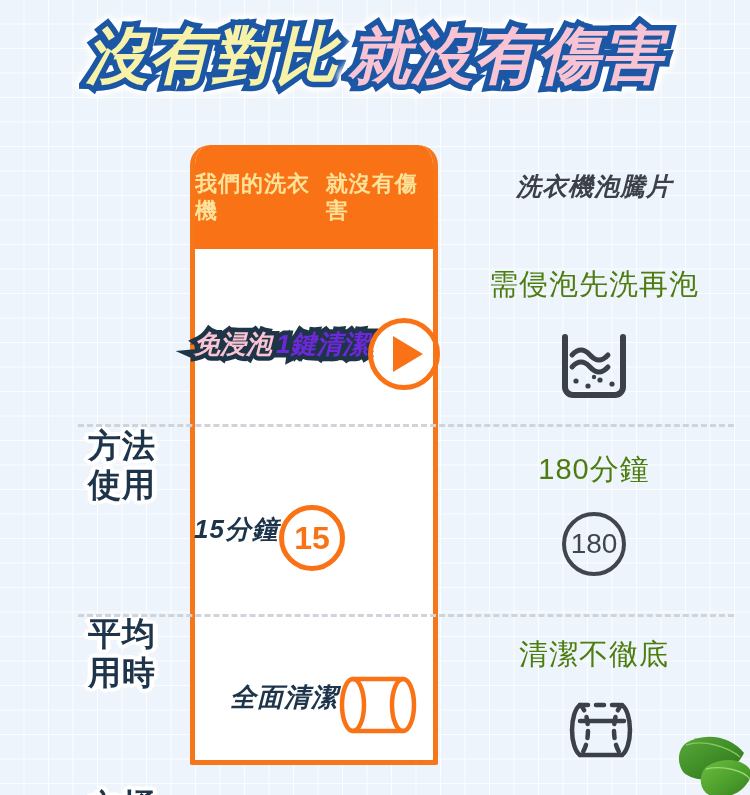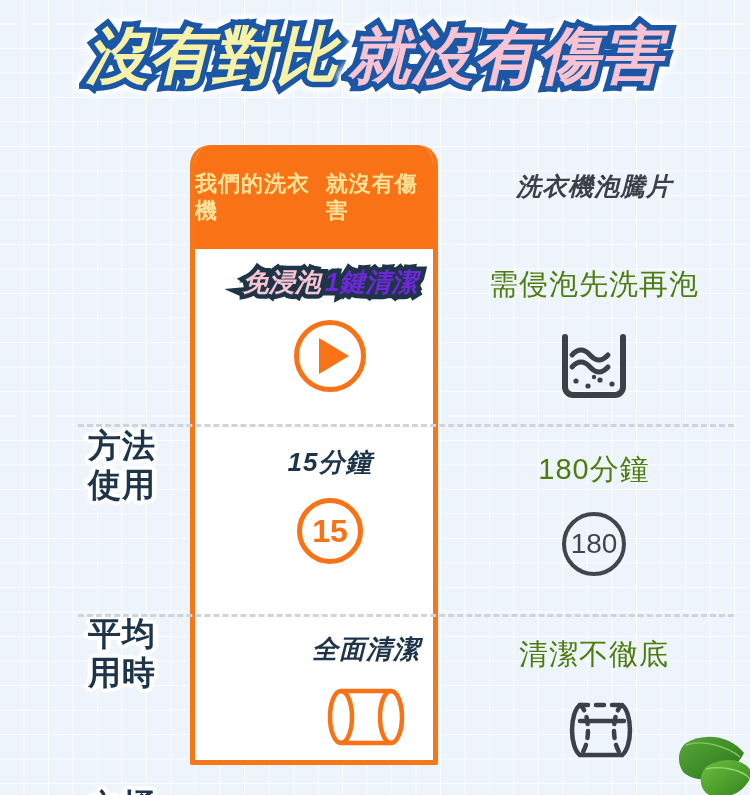--- a/index.html
+++ b/index.html
@@ -134,25 +134,25 @@
        0   -4px 0 #fff,  0    4px 0 #fff,
       -5px  0   0 #fff,  5px  0   0 #fff;
   }
   #label-row-1 { top: 282px; }
   #label-row-2 { top: 470px; }
   #label-row-3 { top: 642px; }
 
   
   .product-cell {
     position: absolute;
-    left: 206px;
+    left: 194px;
     width: 248px;
     z-index: 4;
     display: flex;
-    flex-direction: column;
+    flex-direction: row;
     align-items: center;
   }
   #product-cell-1 { top: 118px; height: 160px; }
   #product-cell-2 { top: 300px; height: 168px; }
   #product-cell-3 { top: 487px; height: 130px; margin-left: 36px; }
 
   
   #badge-row {
     display: flex;
     gap: 4px;

